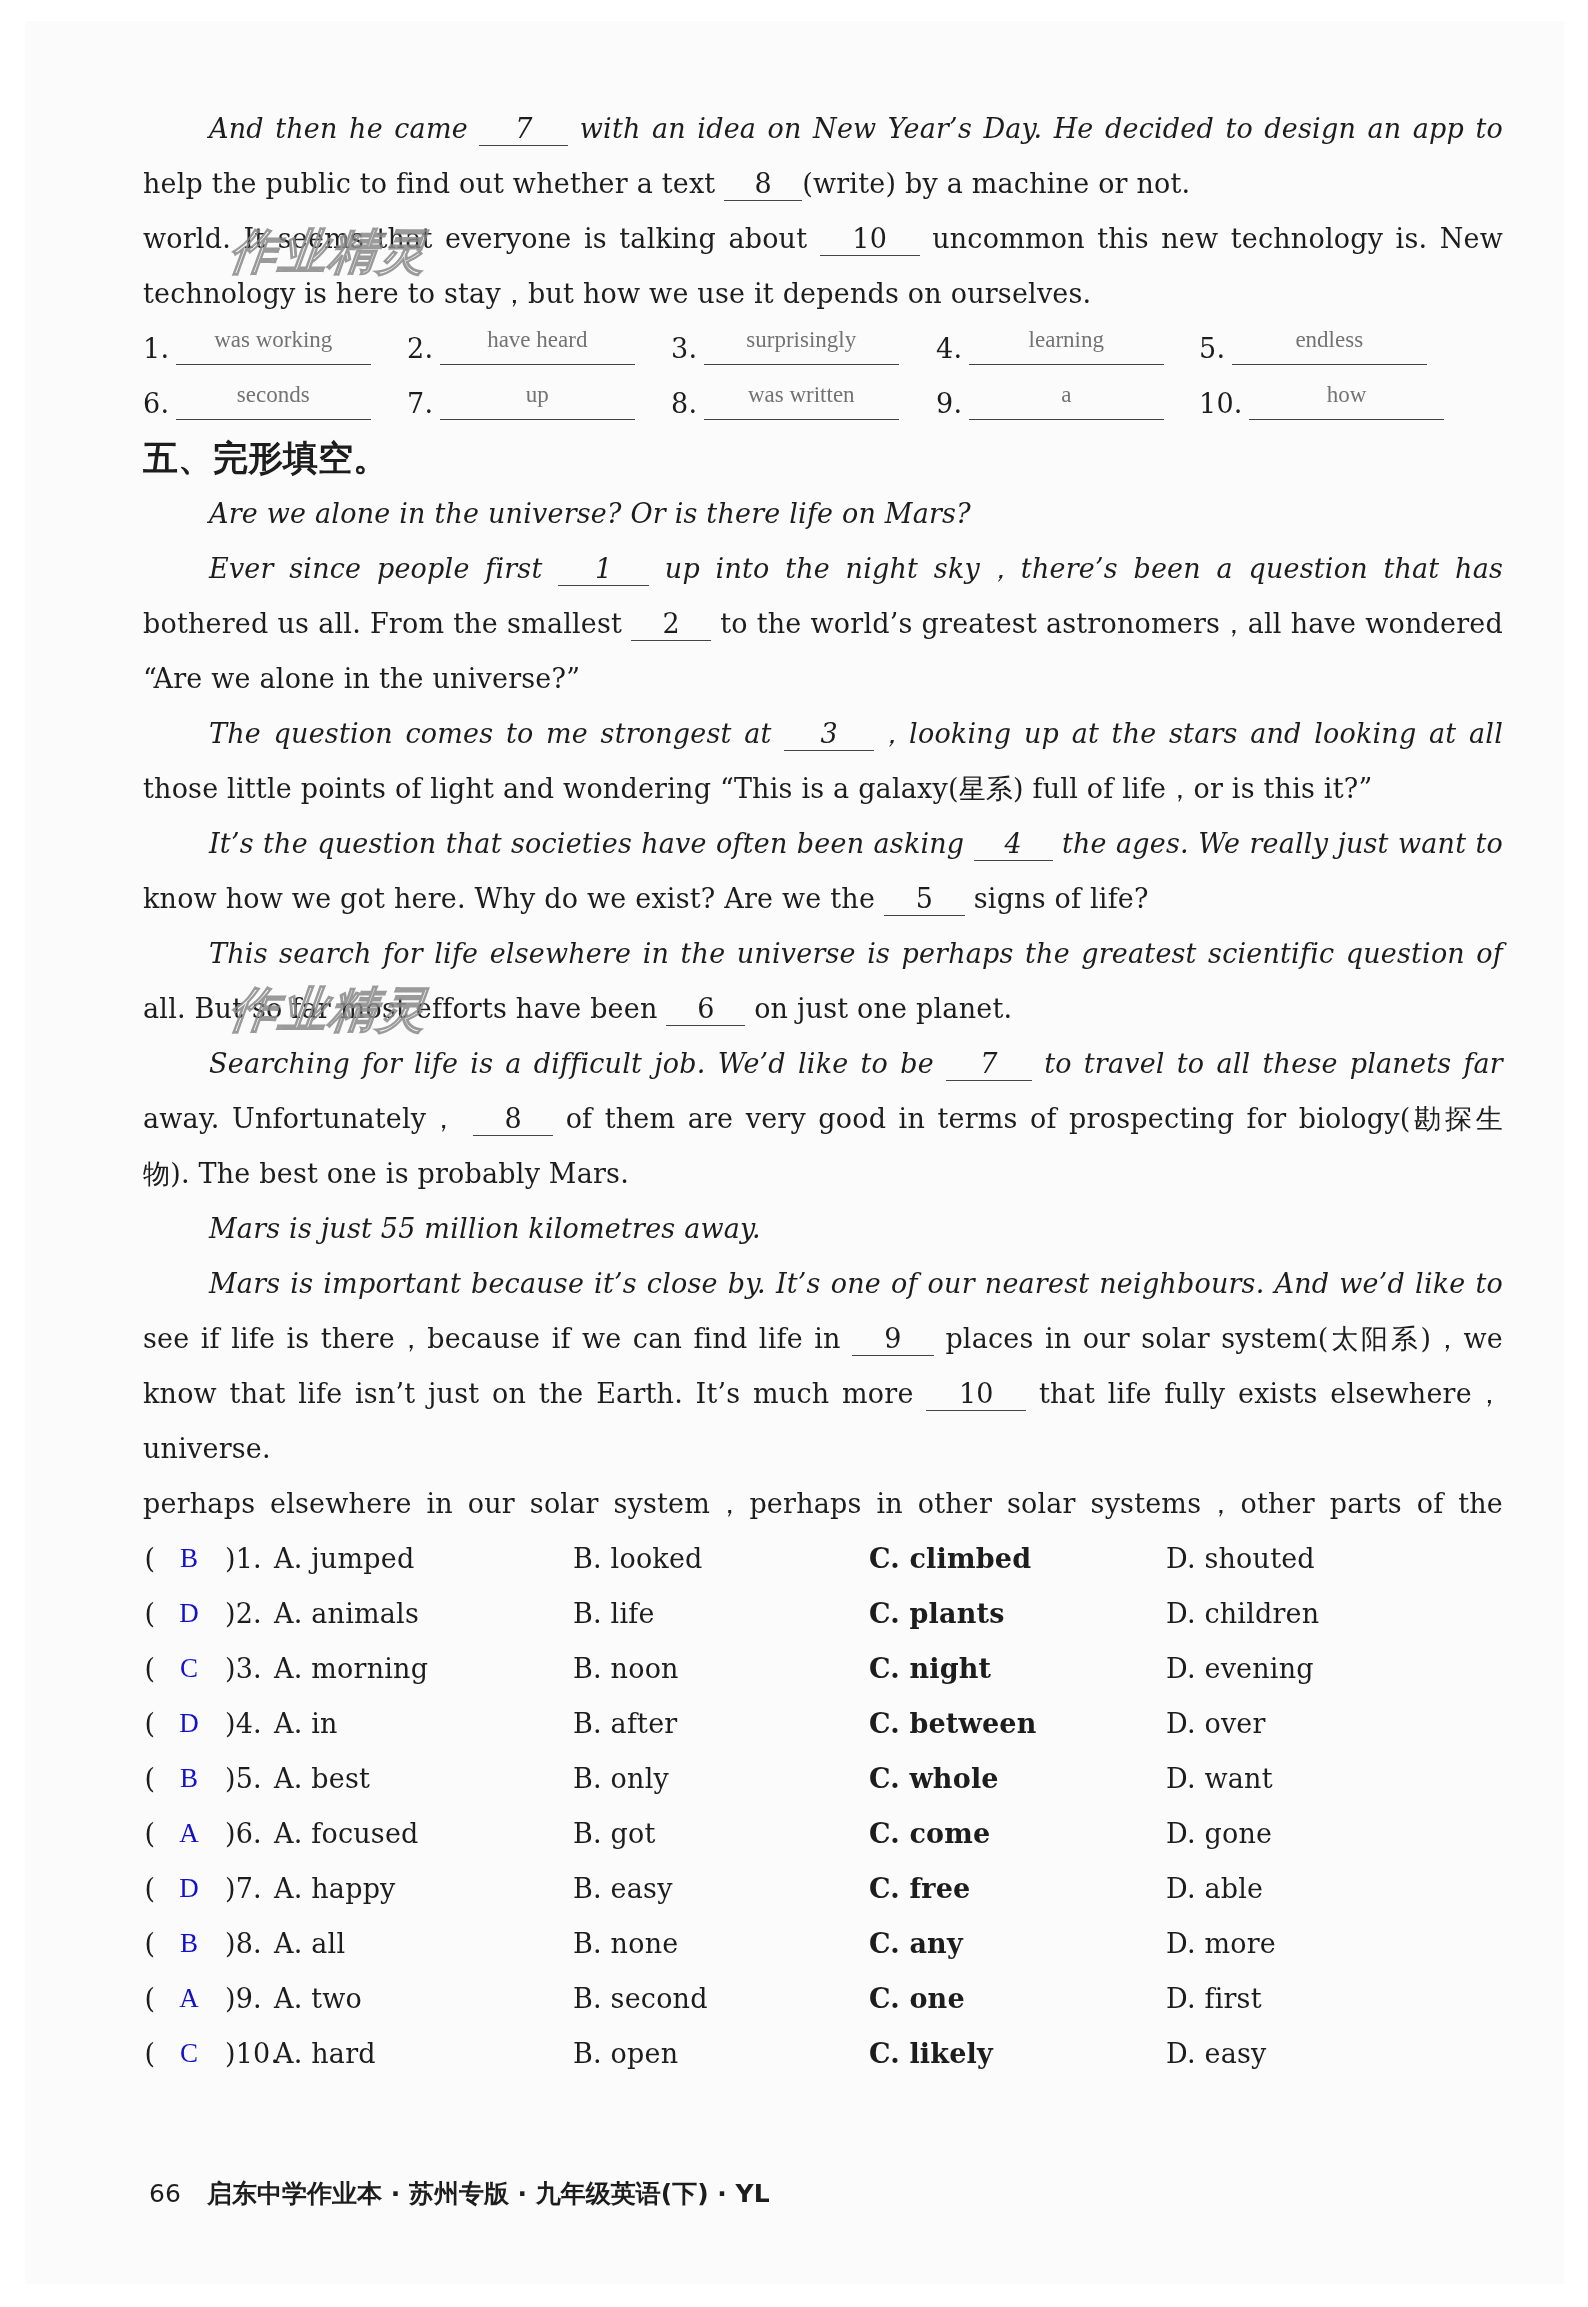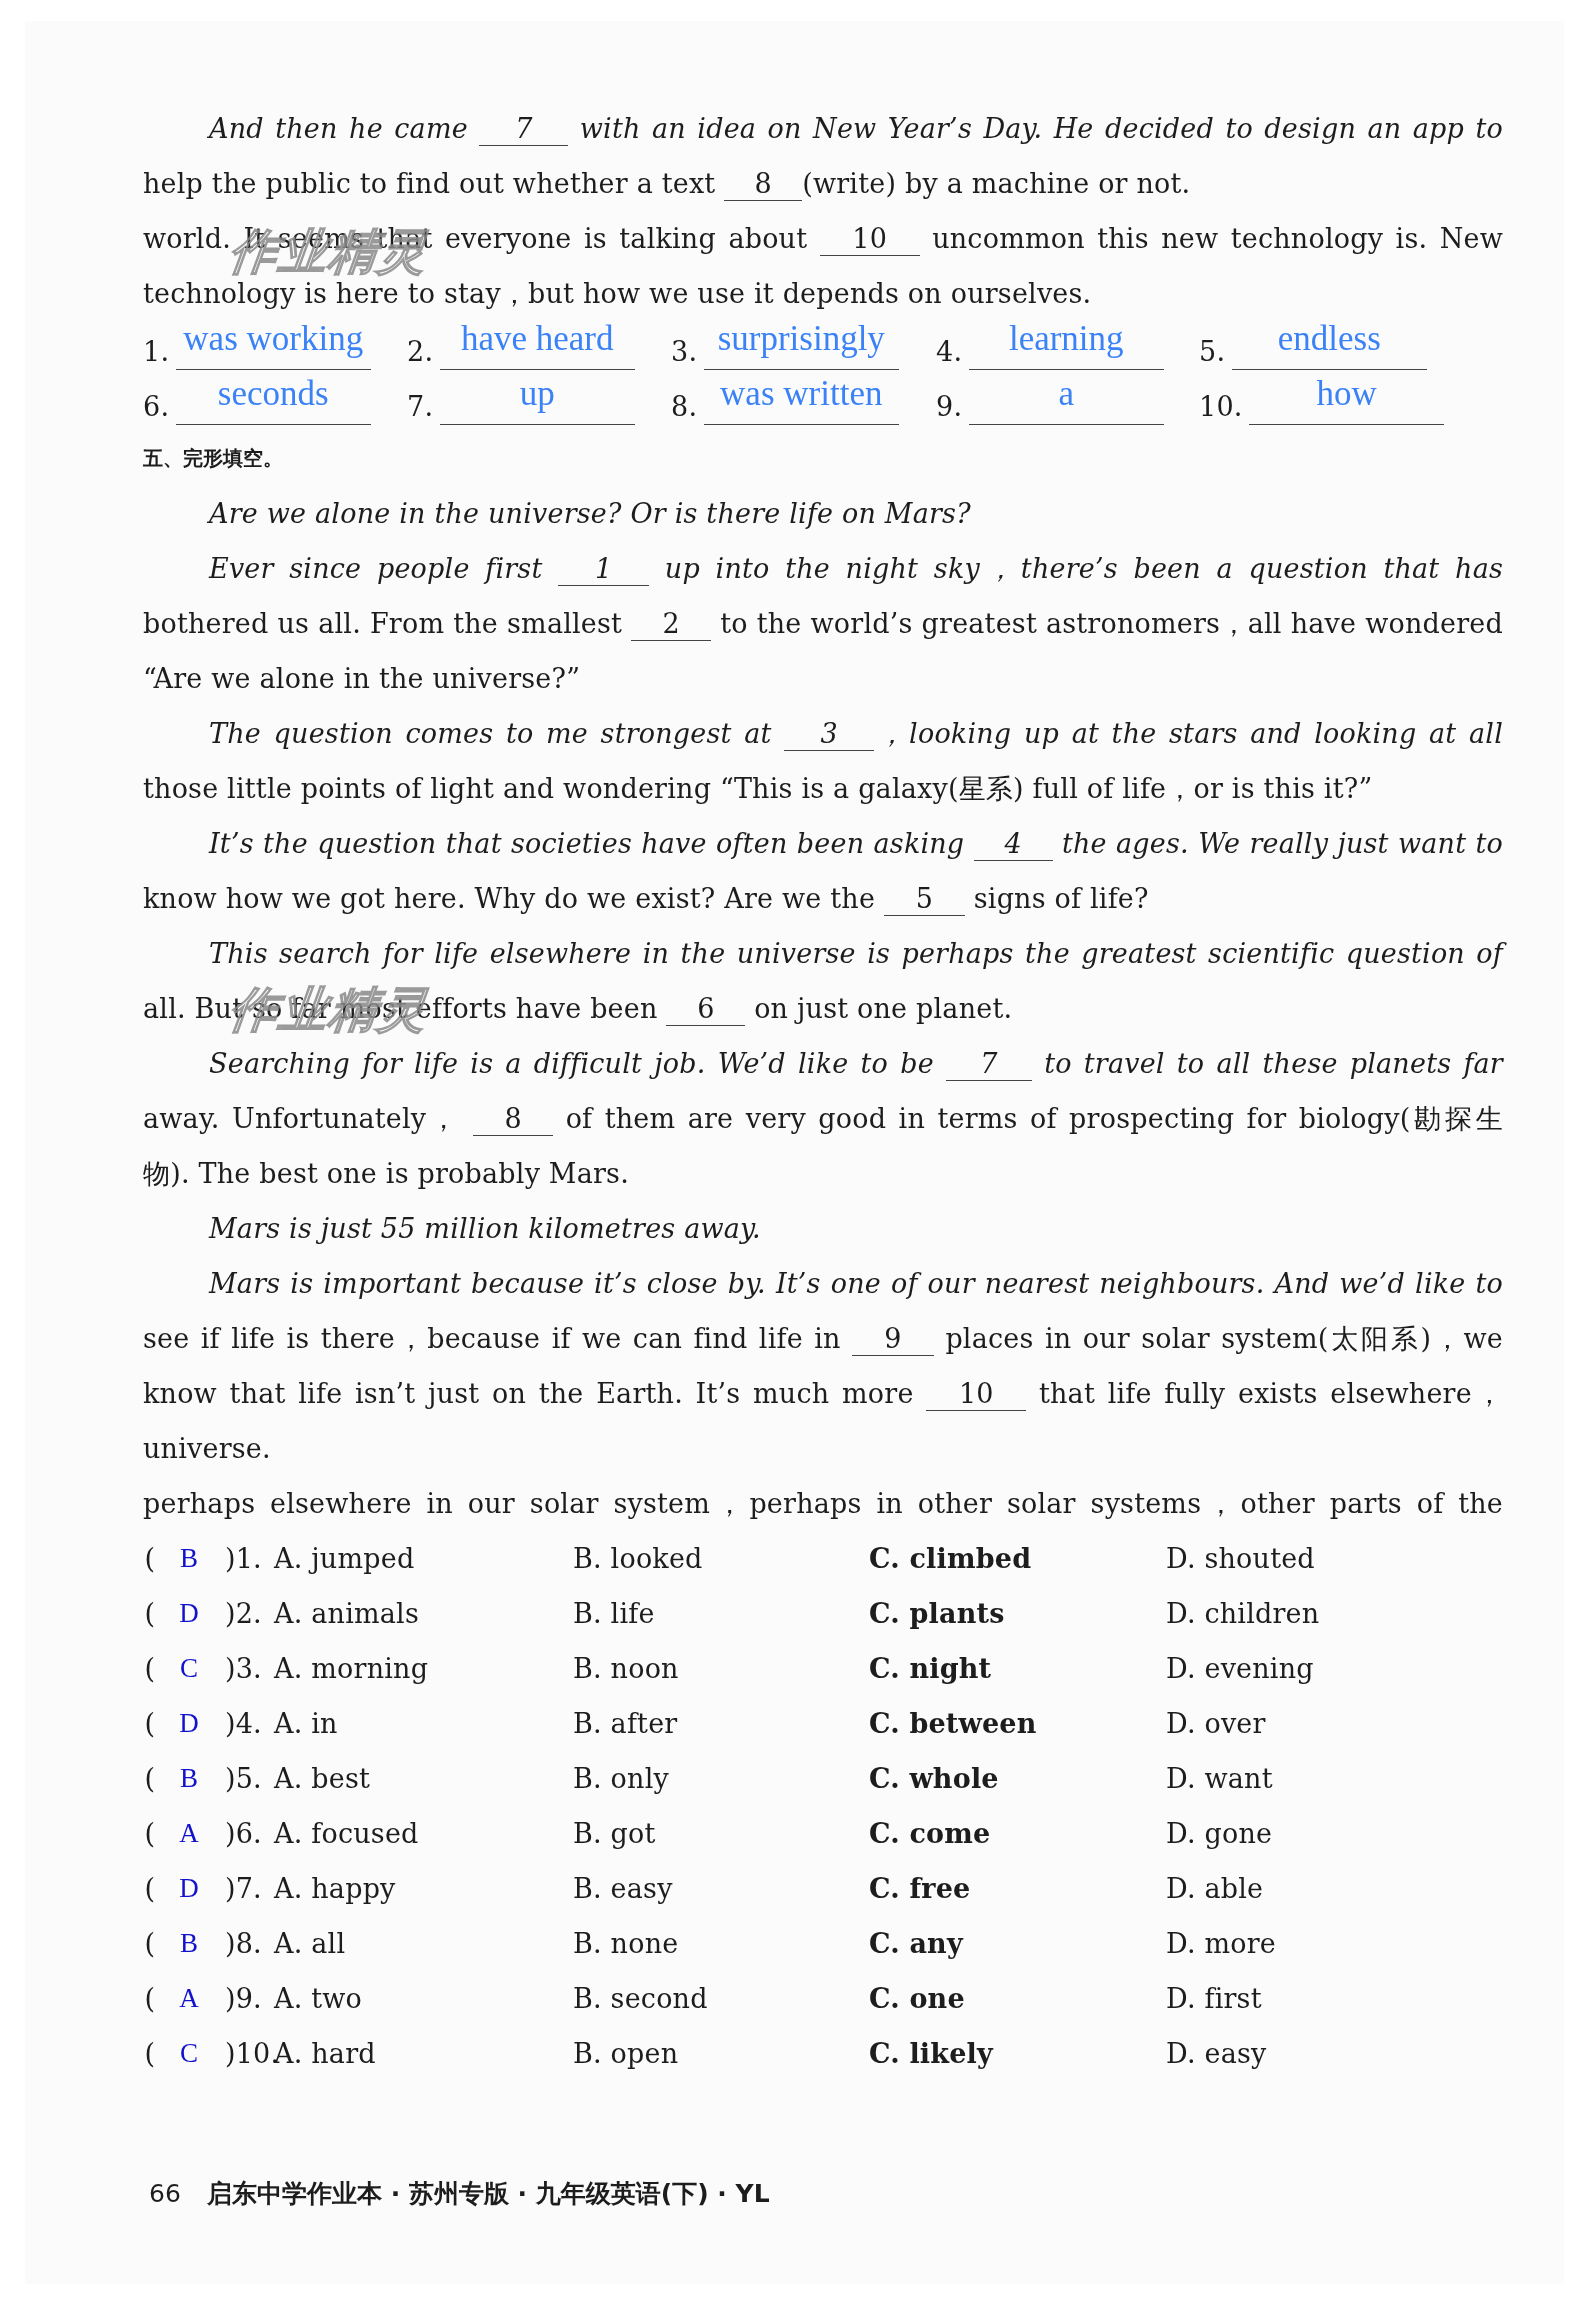--- a/index.html
+++ b/index.html
@@ -22,29 +22,29 @@
   }
   .line.j { text-align: justify; text-align-last: justify; }
   .line.ind { padding-left: 66px; font-style: italic; }
   .blank {
     display: inline-block; line-height: 1; padding-bottom: 3.3px;
     border-bottom: 1.6px solid #444; text-align: center; text-align-last: center;
     vertical-align: baseline;
   }
   .heading {
     height: 55px; line-height: 55px; white-space: nowrap;
-    font-family: "DejaVu Sans", sans-serif; font-weight: bold; font-size: 20px; letter-spacing: 0;
+    font-family: "DejaVu Sans", sans-serif; font-weight: bold; font-size: 35px; letter-spacing: 0;
   }
   .ans-row { position: relative; height: 55px; line-height: 55px; white-space: nowrap; }
   .ans-item { position: absolute; top: 0; white-space: nowrap; }
   .ans-blank {
     display: inline-block; width: 195px; margin-left: 6.6px;
     border-bottom: 1.6px solid #444; text-align: center; text-align-last: center;
-    font-family: "Liberation Serif", serif; font-size: 35px; line-height: 1; letter-spacing: 0;
-    padding-bottom: 13px; vertical-align: 10.7px; color: #3b82f6;
+    font-family: "Liberation Serif", serif; font-size: 23px; line-height: 1; letter-spacing: 0;
+    padding-bottom: 13px; vertical-align: 10.7px; color: #737373;
   }
   .q-row { position: relative; height: 55px; line-height: 55px; white-space: nowrap; }
   .q-open, .q-sel, .q-num, .q-a, .q-b, .q-c, .q-d { position: absolute; top: 0; }
   .q-open { left: 1.6px; }
   .q-sel {
     left: 33px; width: 26px; text-align: center;
     font-family: "Liberation Serif", serif; font-size: 27px; letter-spacing: 0; color: #1212cc;
   }
   .q-num { left: 82px; }
   .q-a { left: 131px; }

